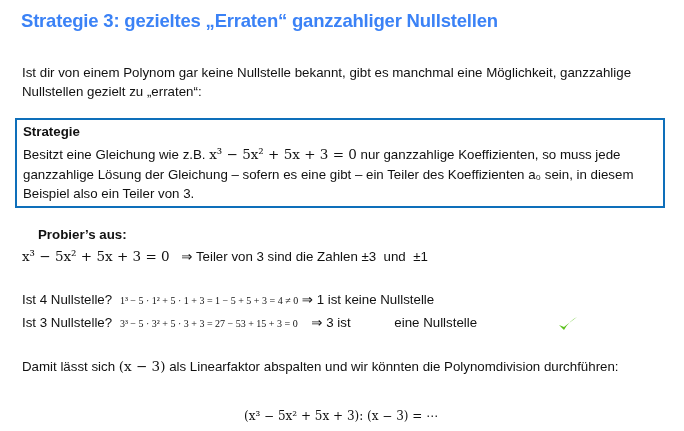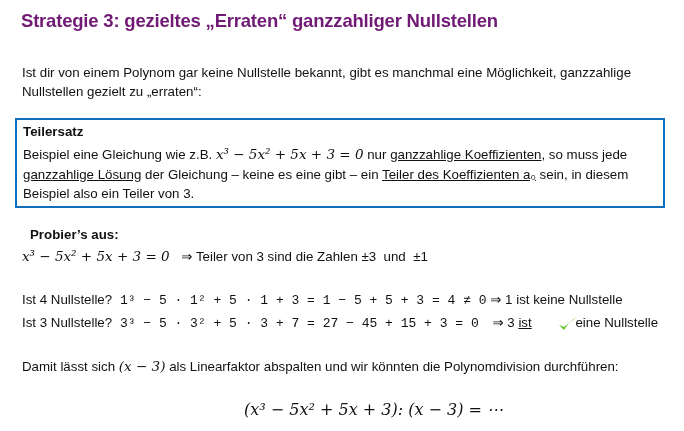--- a/index.html
+++ b/index.html
@@ -2,72 +2,72 @@
 <html><head>
   <meta charset="utf-8">
   <style>
     html, body { margin: 0; padding: 0; }
     body {
       width: 684px; height: 431px; background: #ffffff; overflow: hidden;
       font-family: "Liberation Sans", sans-serif; color: #111; position: relative;
     }
     .abs { position: absolute; white-space: nowrap; }
     .title {
-      left: 21px; top: 10px; font-size: 18.5px; font-weight: bold; color: #701a75;
+      left: 21px; top: 10px; font-size: 18.5px; font-weight: bold; color: #3b82f6;
       letter-spacing: -0.2px;
     }
     .body-text { font-size: 13.3px; line-height: 19px; }
     .intro { left: 22px; top: 63px; white-space: normal; width: 640px; }
     .box {
       position: absolute; left: 15px; top: 118px; width: 646px; height: 86px;
       border: 2.5px solid #0e6fba;
     }
     .box-title { left: 6px; top: 4px; font-weight: bold; font-size: 13.3px; }
     .box-body { left: 6px; top: 25px; white-space: normal; width: 630px; line-height: 19.5px; font-size: 13.3px; }
-    .math { font-family: "DejaVu Serif", "Liberation Serif", serif; font-style: italic; font-size: 13.5px; }
-    .mathr { font-family: Liberation Mono, monospace; font-size: 13px; }
-    .u { text-decoration: underline; }
+    .math { font-family: "DejaVu Serif", "Liberation Serif", serif; font-size: 13.5px; margin-top: 9px; }
+    .mathr { font-family: Liberation Serif, serif; font-size: 10px; }
+    .u { }
     .bold { font-weight: bold; }
-    .try-h { left: 30px; top: 225px; }
+    .try-h { left: 38px; top: 225px; }
     .try-eq { left: 22px; top: 247px; text-align: right; }
     .r1 { left: 22px; top: 290px; }
     .r2 { left: 22px; top: 313px; }
     .concl { left: 22px; top: 357px; }
-    .div-eq { left: 244px; top: 400px; font-size: 16px; }
+    .div-eq { left: 244px; top: 400px; font-size: 12px; }
     .check { position: absolute; left: 557px; top: 315px; }
   </style>
 </head>
 <body>
 
 <div class="abs title">Strategie 3: gezieltes „Erraten“ ganzzahliger Nullstellen</div>
 
 <div class="abs body-text intro">Ist dir von einem Polynom gar keine Nullstelle bekannt, gibt es manchmal eine Möglichkeit, ganzzahlige Nullstellen gezielt zu „erraten“:</div>
 
 <div class="box">
-  <div class="abs box-title">Teilersatz</div>
+  <div class="abs box-title">Strategie</div>
   <div class="abs box-body">
-    <span>Beispiel eine Gleichung wie z.B. </span><span class="math">x³ − 5x² + 5x + 3 = 0</span><span> nur </span><span class="u">ganzzahlige Koeffizienten</span><span>, so muss jede </span><span class="u">ganzzahlige Lösung</span><span> der Gleichung – keine es eine gibt – ein </span><span class="u">Teiler des Koeffizienten a₀</span><span> sein, in diesem Beispiel also ein Teiler von 3.</span>
+    <span>Besitzt eine Gleichung wie z.B. </span><span class="math">x³ − 5x² + 5x + 3 = 0</span><span> nur </span><span class="u">ganzzahlige Koeffizienten</span><span>, so muss jede </span><span class="u">ganzzahlige Lösung</span><span> der Gleichung – sofern es eine gibt – ein </span><span class="u">Teiler des Koeffizienten a₀</span><span> sein, in diesem Beispiel also ein Teiler von 3.</span>
   </div>
 </div>
 
 <div class="abs body-text bold try-h">Probier’s aus:</div>
 <div class="abs body-text try-eq">
   <span class="math">x³ − 5x² + 5x + 3 = 0</span>
   <span style="margin-left:8px; white-space:pre;">⇒ Teiler von 3 sind die Zahlen ±3  und  ±1</span>
 </div>
 
 <div class="abs body-text r1">
   <span>Ist 4 Nullstelle?</span>
   <span class="mathr" style="margin-left:4px;">1³ − 5 · 1² + 5 · 1 + 3 = 1 − 5 + 5 + 3 = 4 ≠ 0</span>
   <span style="">⇒ 1 ist keine Nullstelle</span>
 </div>
 
 <div class="abs body-text r2">
   <span>Ist 3 Nullstelle?</span>
-  <span class="mathr" style="margin-left:4px;">3³ − 5 · 3² + 5 · 3 + 7 = 27 − 45 + 15 + 3 = 0</span>
+  <span class="mathr" style="margin-left:4px;">3³ − 5 · 3² + 5 · 3 + 3 = 27 − 53 + 15 + 3 = 0</span>
   <span style="margin-left:10px; white-space:pre;">⇒ 3 </span><span class="u">ist</span><span style="white-space:pre;margin-left:40px;"> eine Nullstelle</span>
 </div>
 
 <svg class="check" width="22" height="18" viewBox="0 0 22 18">
   <path d="M2 10 L7 15 Q12 6 20 2 Q12 8 7 12 Z" fill="#5dc21e"></path>
 </svg>
 
 <div class="abs body-text concl">
   <span>Damit lässt sich </span><span class="math">(x − 3)</span><span> als Linearfaktor abspalten und wir könnten die Polynomdivision durchführen:</span>
 </div>

